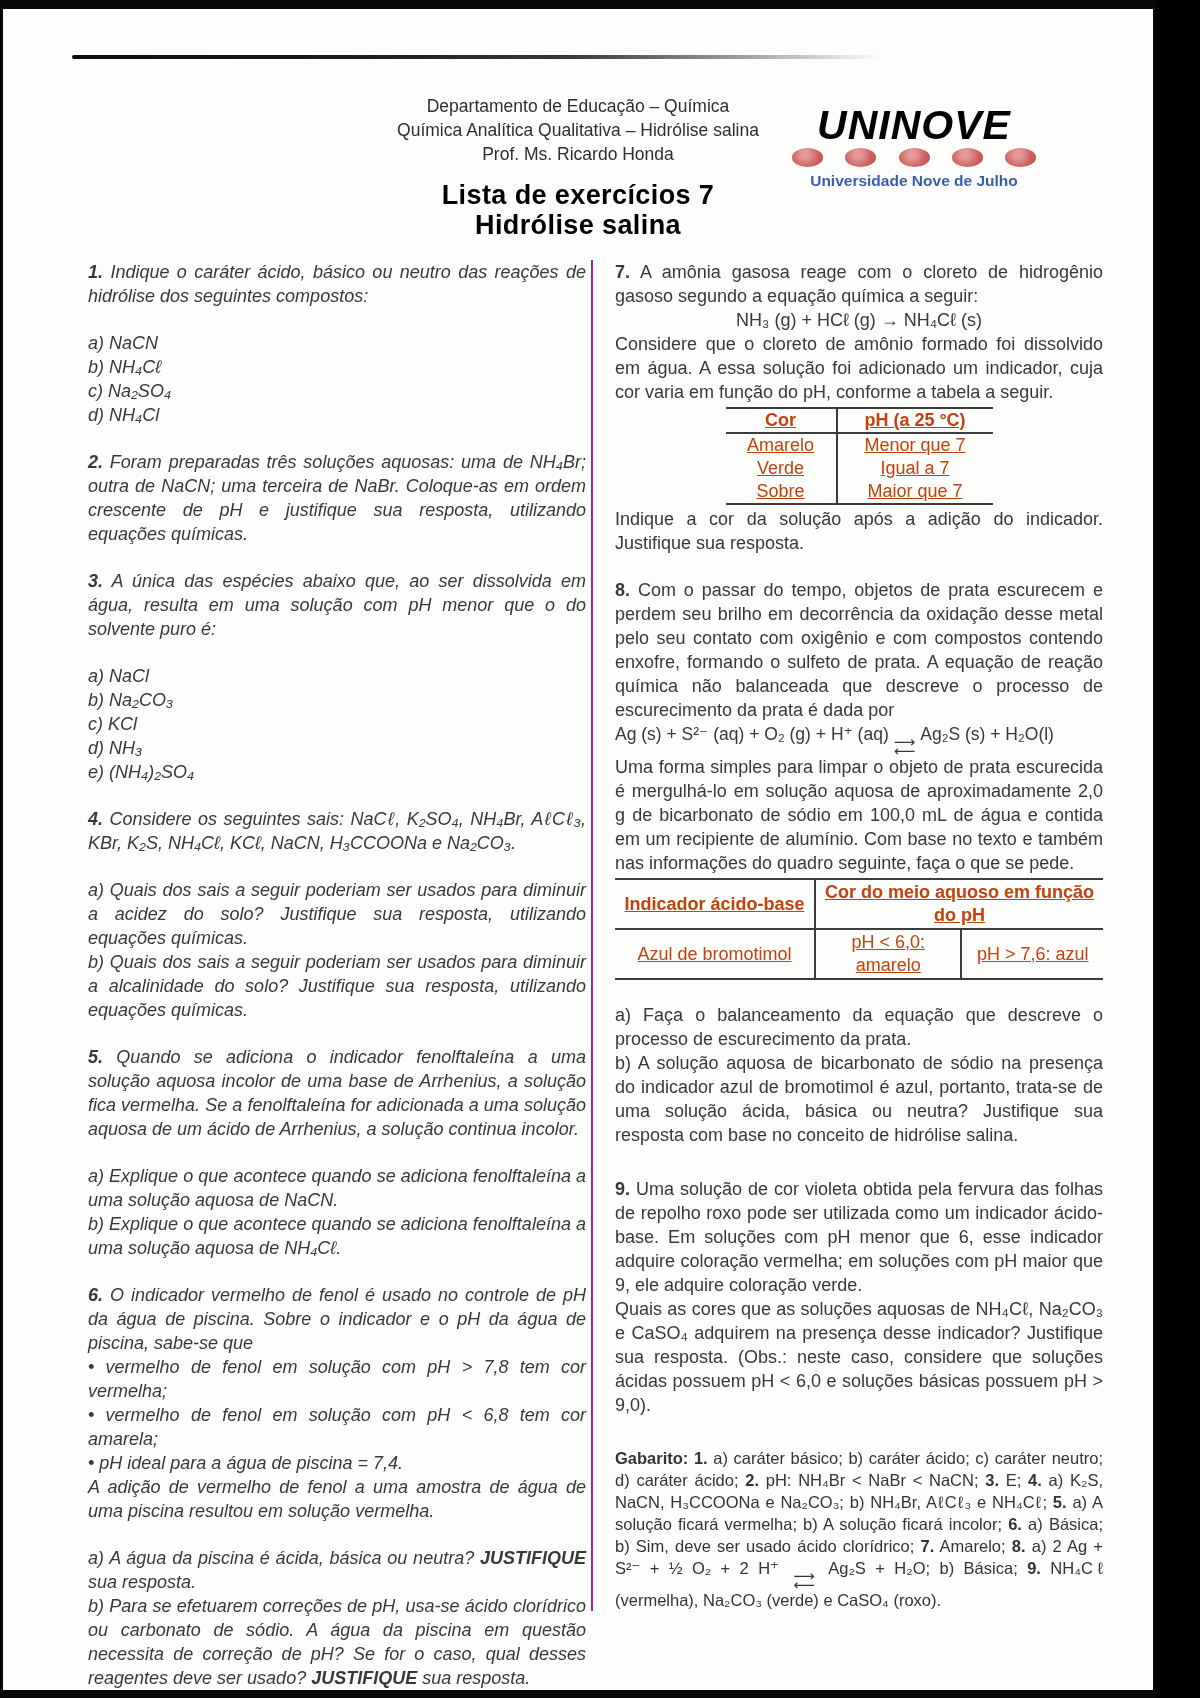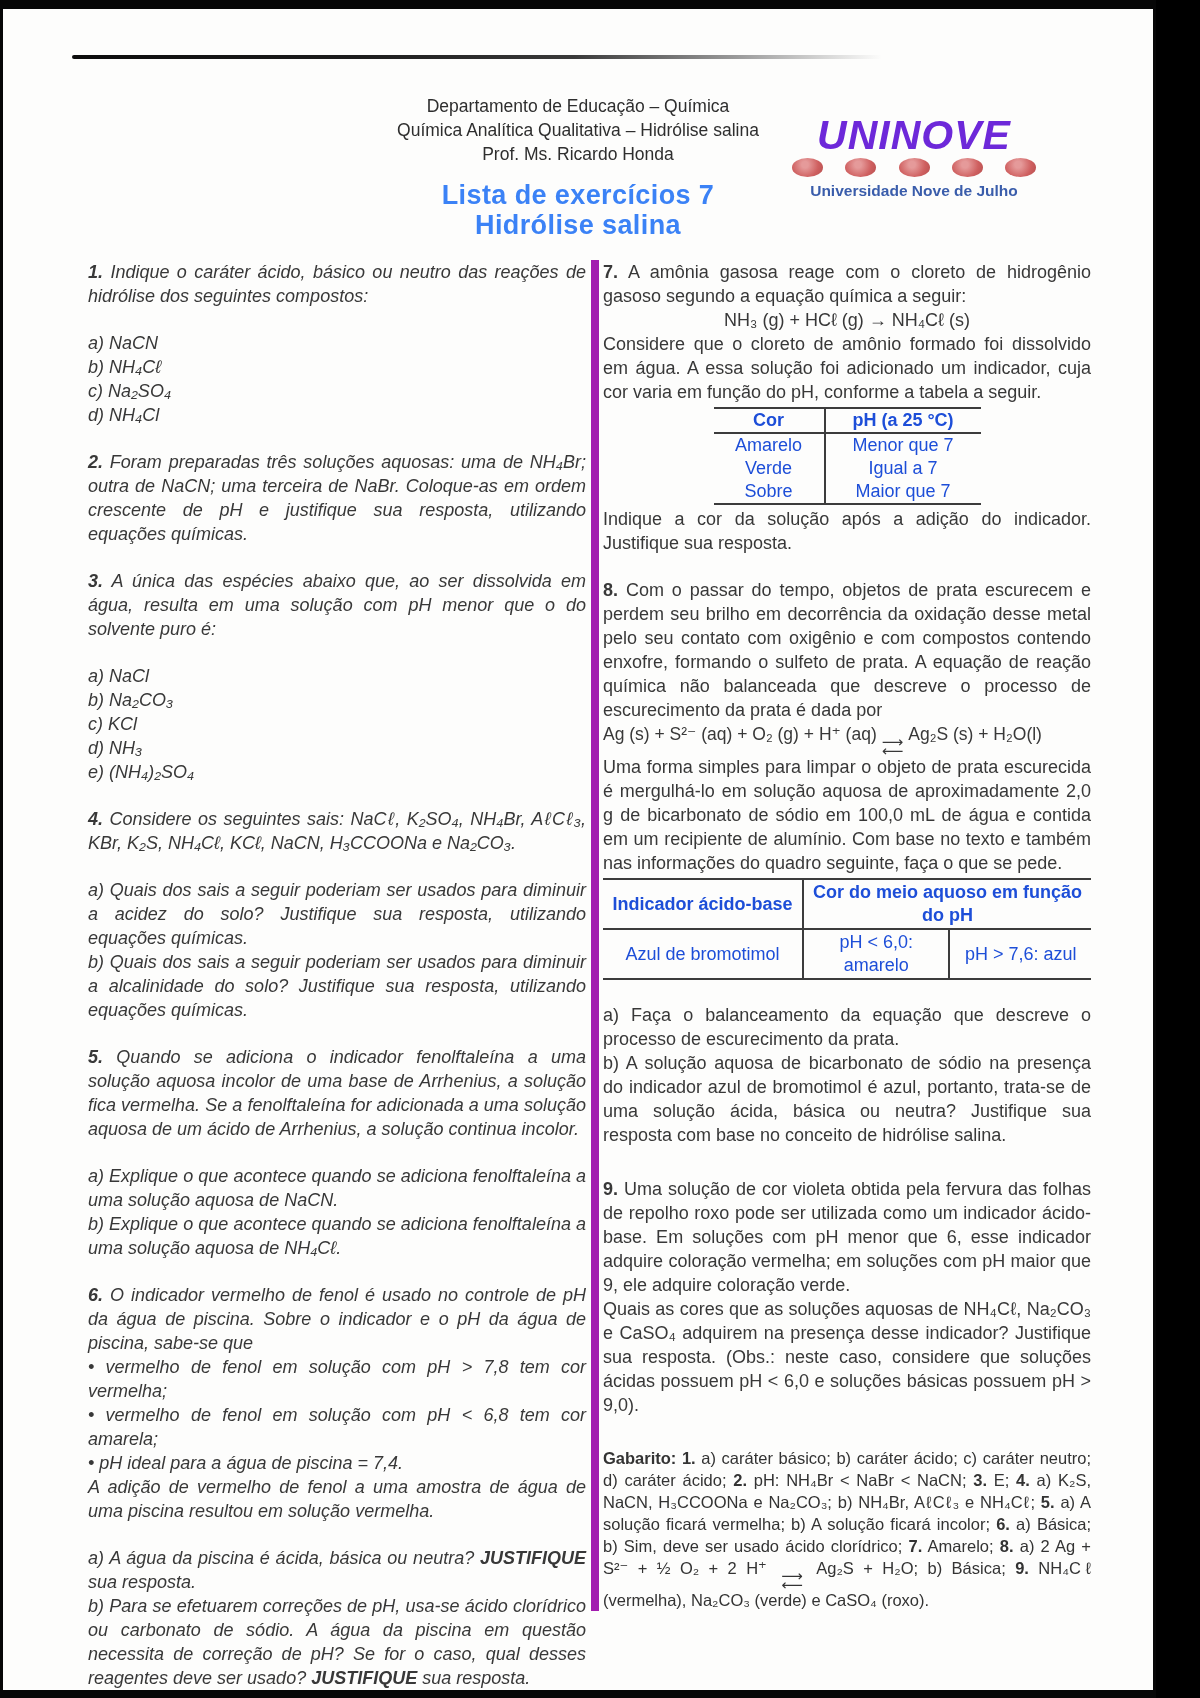--- a/index.html
+++ b/index.html
@@ -6,40 +6,40 @@
   .frame{
     width:1156px;height:1698px;box-sizing:border-box;background:#fdfdfc;
     border:solid #070707;border-width:9px 3px 8px 3px;position:relative;overflow:hidden;
     font-family:"Liberation Sans","DejaVu Sans",sans-serif;color:#383838;
   }
   .scanline{position:absolute;top:46px;left:69px;width:810px;height:4px;
     background:linear-gradient(to right,#0c0c0c 0%,#1c1c1c 35%,#3a3a3a 62%,#9a9a9a 82%,rgba(200,200,200,0) 100%);
     border-radius:2px;}
   .header{ text-align:center;margin:0;padding-top:85px;font-size:17.5px;line-height:24px;color:#2e2e2e;}
   .logo{position:absolute;top:96px;right:110px;width:258px;text-align:center;}
-  .logo-name{font-size:41px;font-weight:bold;font-style:italic;letter-spacing:1px;color:#6d28d9;line-height:40px;margin-top:10px;}
+  .logo-name{font-size:41px;font-weight:bold;font-style:italic;letter-spacing:1px;color:#000000;line-height:40px;}
   .dots{display:flex;justify-content:space-between;width:244px;margin:3px auto 0;}
   .dot{width:31px;height:19px;border-radius:50%;
     background:radial-gradient(circle at 42% 35%, #e59a9a 15%, #cf6060 60%, #b44d4d 100%);}
   .tagline{font-size:15.5px;font-weight:bold;color:#3a5dab;margin-top:5px;}
-  .title{ text-align:center;margin-top:14px;font-size:27px;font-weight:bold;line-height:30px;color:#3b82f6;letter-spacing:.4px;}
+  .title{ text-align:center;margin-top:14px;font-size:27px;font-weight:bold;line-height:30px;color:#000000;letter-spacing:.4px;}
   .content{display:flex;margin-top:20px;padding-left:85px;align-items:flex-start;}
   .col-left{width:498px;margin-right:5px;font-style:italic;}
-  .col-right{width:488px;border-left:8px solid #a21caf;padding-left:4px;}
+  .col-right{width:488px;border-left:2px solid #a21caf;padding-left:22px;}
   p{margin:0;text-align:justify;font-size:18px;line-height:24px;}
   .gap{margin-top:23px;flex-direction:column;}
   .gap-lg{margin-top:30px;}
   .gb{font-weight:bold;}
   .opts{display:flex;justify-content:space-between;text-align:left;}
   .opts span{white-space:nowrap;}
   .eq{text-align:center;}
   .eq8{text-align:left;font-size:17.5px;white-space:nowrap;}
   .dblarrow{display:inline-flex;flex-direction:column;align-items:center;vertical-align:-7px;
     line-height:9px;font-size:15px;margin:0 5px;}
-  table{border-collapse:collapse;color:#1d4ed8;}
+  table{border-collapse:collapse;color:#c2410c;text-decoration:underline;}
   .tbl7{margin:3px auto 2px;border-top:2px solid #3c3c3c;border-bottom:2px solid #3c3c3c;}
   .tbl7 th,.tbl7 td{font-size:18px;line-height:23px;padding:0 10px;text-align:center;}
   .tbl7 th{font-weight:bold;border-bottom:2px solid #3c3c3c;}
   .tbl7 th:first-child,.tbl7 td:first-child{border-right:2px solid #3c3c3c;min-width:90px;}
   .tbl7 th:last-child,.tbl7 td:last-child{min-width:135px;}
   .tbl8{width:100%;margin:3px 0 2px;border-top:2px solid #3c3c3c;border-bottom:2px solid #3c3c3c;}
   .tbl8 th,.tbl8 td{font-size:18px;line-height:23px;padding:1px 6px;text-align:center;vertical-align:middle;}
   .tbl8 th{font-weight:bold;border-bottom:2px solid #3c3c3c;}
   .tbl8 .c1{width:41%;border-right:2px solid #3c3c3c;}
   .tbl8 .c2{width:30%;border-right:2px solid #3c3c3c;}

